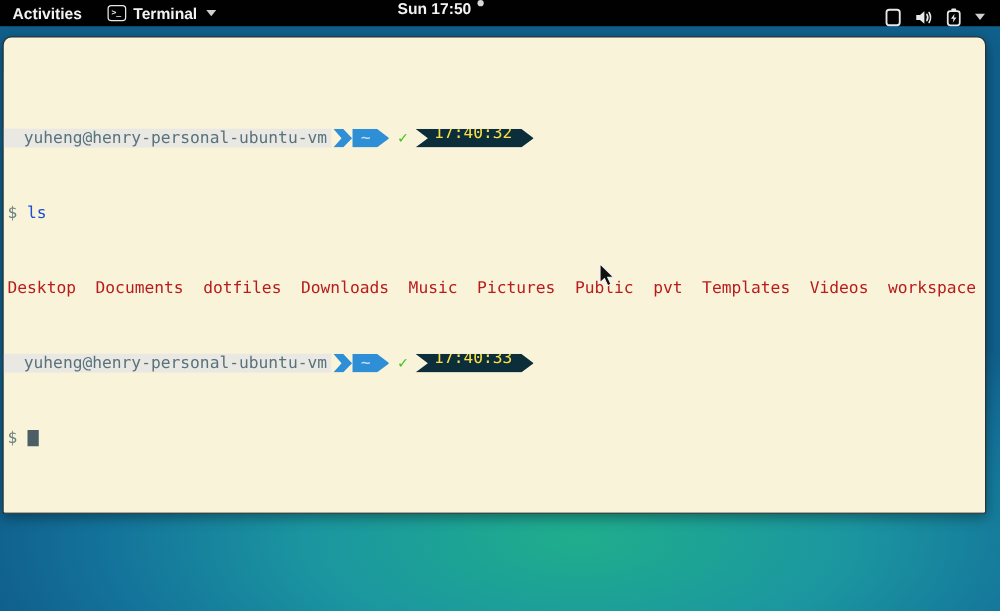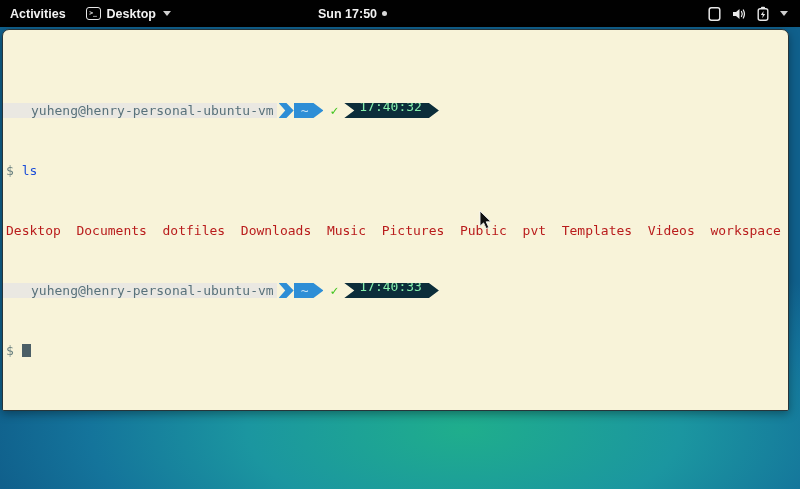--- a/index.html
+++ b/index.html
@@ -8,37 +8,37 @@
 
   
   .desktop {
     position: absolute; inset: 0;
     background: radial-gradient(ellipse 60% 42% at 58% 88%,
       #1fae8c 0%, #1b96a0 45%, #14749b 78%, #10608c 100%);
   }
 
   
   .topbar {
-    position: absolute; top: 0; left: 0; right: 0; height: 27px;
+    position: absolute; top: 0; left: 0; right: 0; height: 21px;
     background: #010101; color: #f2f2f2;
     display: flex; align-items: center;
     font-size: 12.5px; font-weight: 600;
   }
   .activities { padding: 0 12px 0 10px; height: 100%; display: flex; align-items: center; cursor: pointer; }
   .appmenu { display: flex; align-items: center; gap: 6px; padding: 0 8px; height: 100%; cursor: pointer; }
   .app-icon {
     width: 15px; height: 13px; border: 1.4px solid #e8e8e8; border-radius: 3px;
     font-family: "DejaVu Sans Mono", monospace; font-size: 6.5px; font-weight: 700;
     display: flex; align-items: center; justify-content: center; color: #e8e8e8; line-height: 1;
   }
   .caret-down {
     width: 0; height: 0; border-left: 4px solid transparent;
     border-right: 4px solid transparent; border-top: 5px solid #cfcfcf; margin-left: 1px;
   }
-  .clock-area { position: absolute; left: 318px; top: 0; height: 27px; display: flex; align-items: center; gap: 5px; cursor: pointer; }
+  .clock-area { position: absolute; left: 318px; top: 0; height: 27px; display: flex; align-items: flex-start; gap: 5px; cursor: pointer; }
   .notif-dot { width: 5px; height: 5px; border-radius: 50%; background: #d8d8d8; }
   .status-area { position: absolute; right: 12px; top: 0; height: 27px; display: flex; align-items: center; gap: 9px; cursor: pointer; }
   .status-area svg { display: block; }
 
   
   .window {
     position: absolute; left: 2px; top: 29px; width: 787px; height: 382px;
     border: 1px solid #27353a; border-radius: 7px 7px 2px 2px;
     box-shadow: 0 3px 10px rgba(0,0,0,0.35);
     overflow: hidden; background: #f8f3d9;
@@ -60,35 +60,35 @@
     position: absolute; top: 27px; bottom: 0; left: 0; right: 0;
     background: #f8f3d9; font-family: "DejaVu Sans Mono", monospace;
     font-size: 13px; line-height: 15px; padding-top: 1px;
     cursor: text; white-space: pre;
   }
   .line { height: 15px; display: flex; align-items: center; }
   .pad { padding-left: 3px; }
 
   .host-seg {
     background: #eae8e2; color: #59727b; height: 15px;
-    padding-left: 28px; padding-right: 3px; display: flex; align-items: center;
+    padding-left: 16px; padding-right: 3px; display: flex; align-items: center;
   }
   .pl-chevron {
     width: 15px; height: 15px; background: #2e8ed6;
     clip-path: polygon(0 0, 52% 0, 100% 50%, 52% 100%, 0 100%, 44% 50%);
     margin-left: 2px;
   }
   .pl-blue {
     background: #2e8ed6; color: #c3e1f7; height: 15px;
     padding: 0 15px 0 7px; display: flex; align-items: center;
     clip-path: polygon(0 0, calc(100% - 10px) 0, 100% 50%, calc(100% - 10px) 100%, 0 100%);
   }
   .check { color: #3fc41d; font-weight: 700; margin: 0 6px 0 7px; }
   .pl-dark {
-    background: #0c2d3a; color: #86efac; height: 15px;
+    background: #0c2d3a; color: #fde047; height: 15px;
     padding: 0 17px 8px 15px; display: flex; align-items: center;
     clip-path: polygon(0 0, calc(100% - 10px) 0, 100% 50%, calc(100% - 10px) 100%, 0 100%, 10px 50%);
   }
   .dollar { color: #6a807f; }
   .cmd { color: #1d4ed8; }
   .dirs { color: #b91c1c; }
   .cursor-block {
     display: inline-block; width: 9px; height: 13px;
     background: #4b5e66; margin-left: 8px;
   }
@@ -98,21 +98,21 @@
 </style>
 </head>
 <body>
 
 <div class="desktop">
 
   <div class="topbar">
     <div class="activities">Activities</div>
     <div class="appmenu">
       <span class="app-icon">&gt;_</span>
-      <span>Desktop</span>
+      <span>Terminal</span>
       <span class="caret-down"></span>
     </div>
     <div class="clock-area">
       <span>Sun 17:50</span>
       <span class="notif-dot"></span>
     </div>
     <div class="status-area">
       <span>
         <svg width="15" height="16" viewBox="0 0 15 16">
           <rect x="2.2" y="1.8" width="10.6" height="12.4" rx="2.2" fill="none" stroke="#e8e8e8" stroke-width="1.5"></rect>

